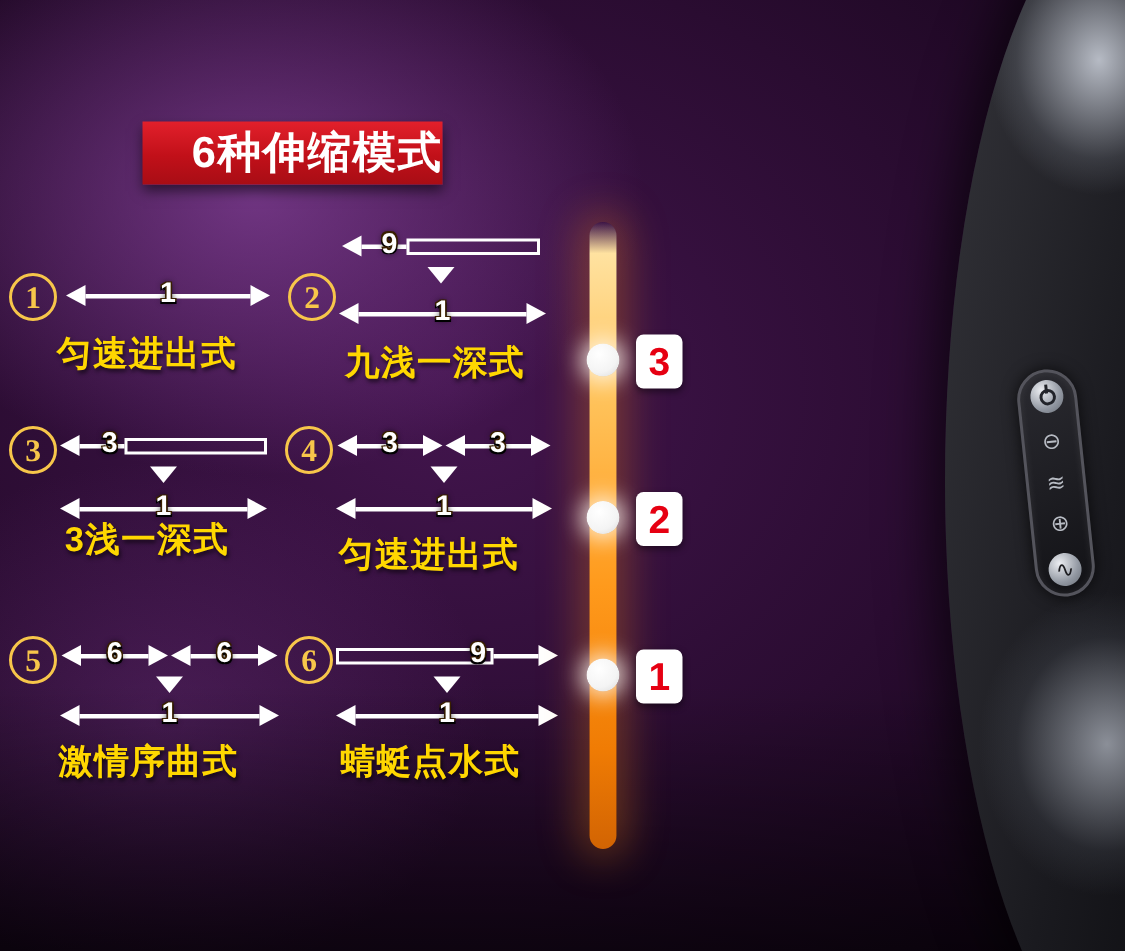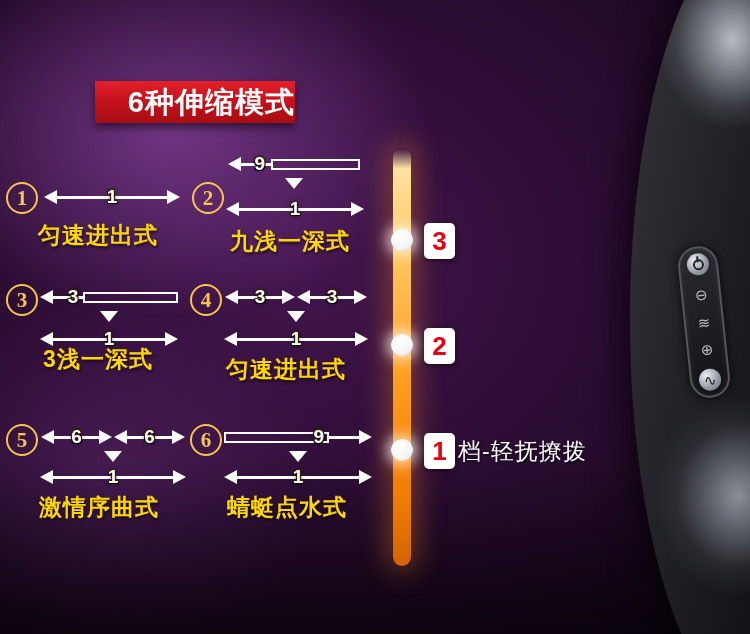--- a/index.html
+++ b/index.html
@@ -243,16 +243,15 @@
   <span class="marker" style="left:391px; top:439px;"></span>
 
   <div class="speed" style="left:424px; top:220px;">
     <span class="speed-num">3</span>
   </div>
   <div class="speed" style="left:424px; top:325px;">
     <span class="speed-num">2</span>
   </div>
   <div class="speed" style="left:424px; top:430px;">
     <span class="speed-num">1</span>
-    <span class="speed-label">档-轻抚撩拨</span>
   </div>
 
 </div>
 
 </body></html>

